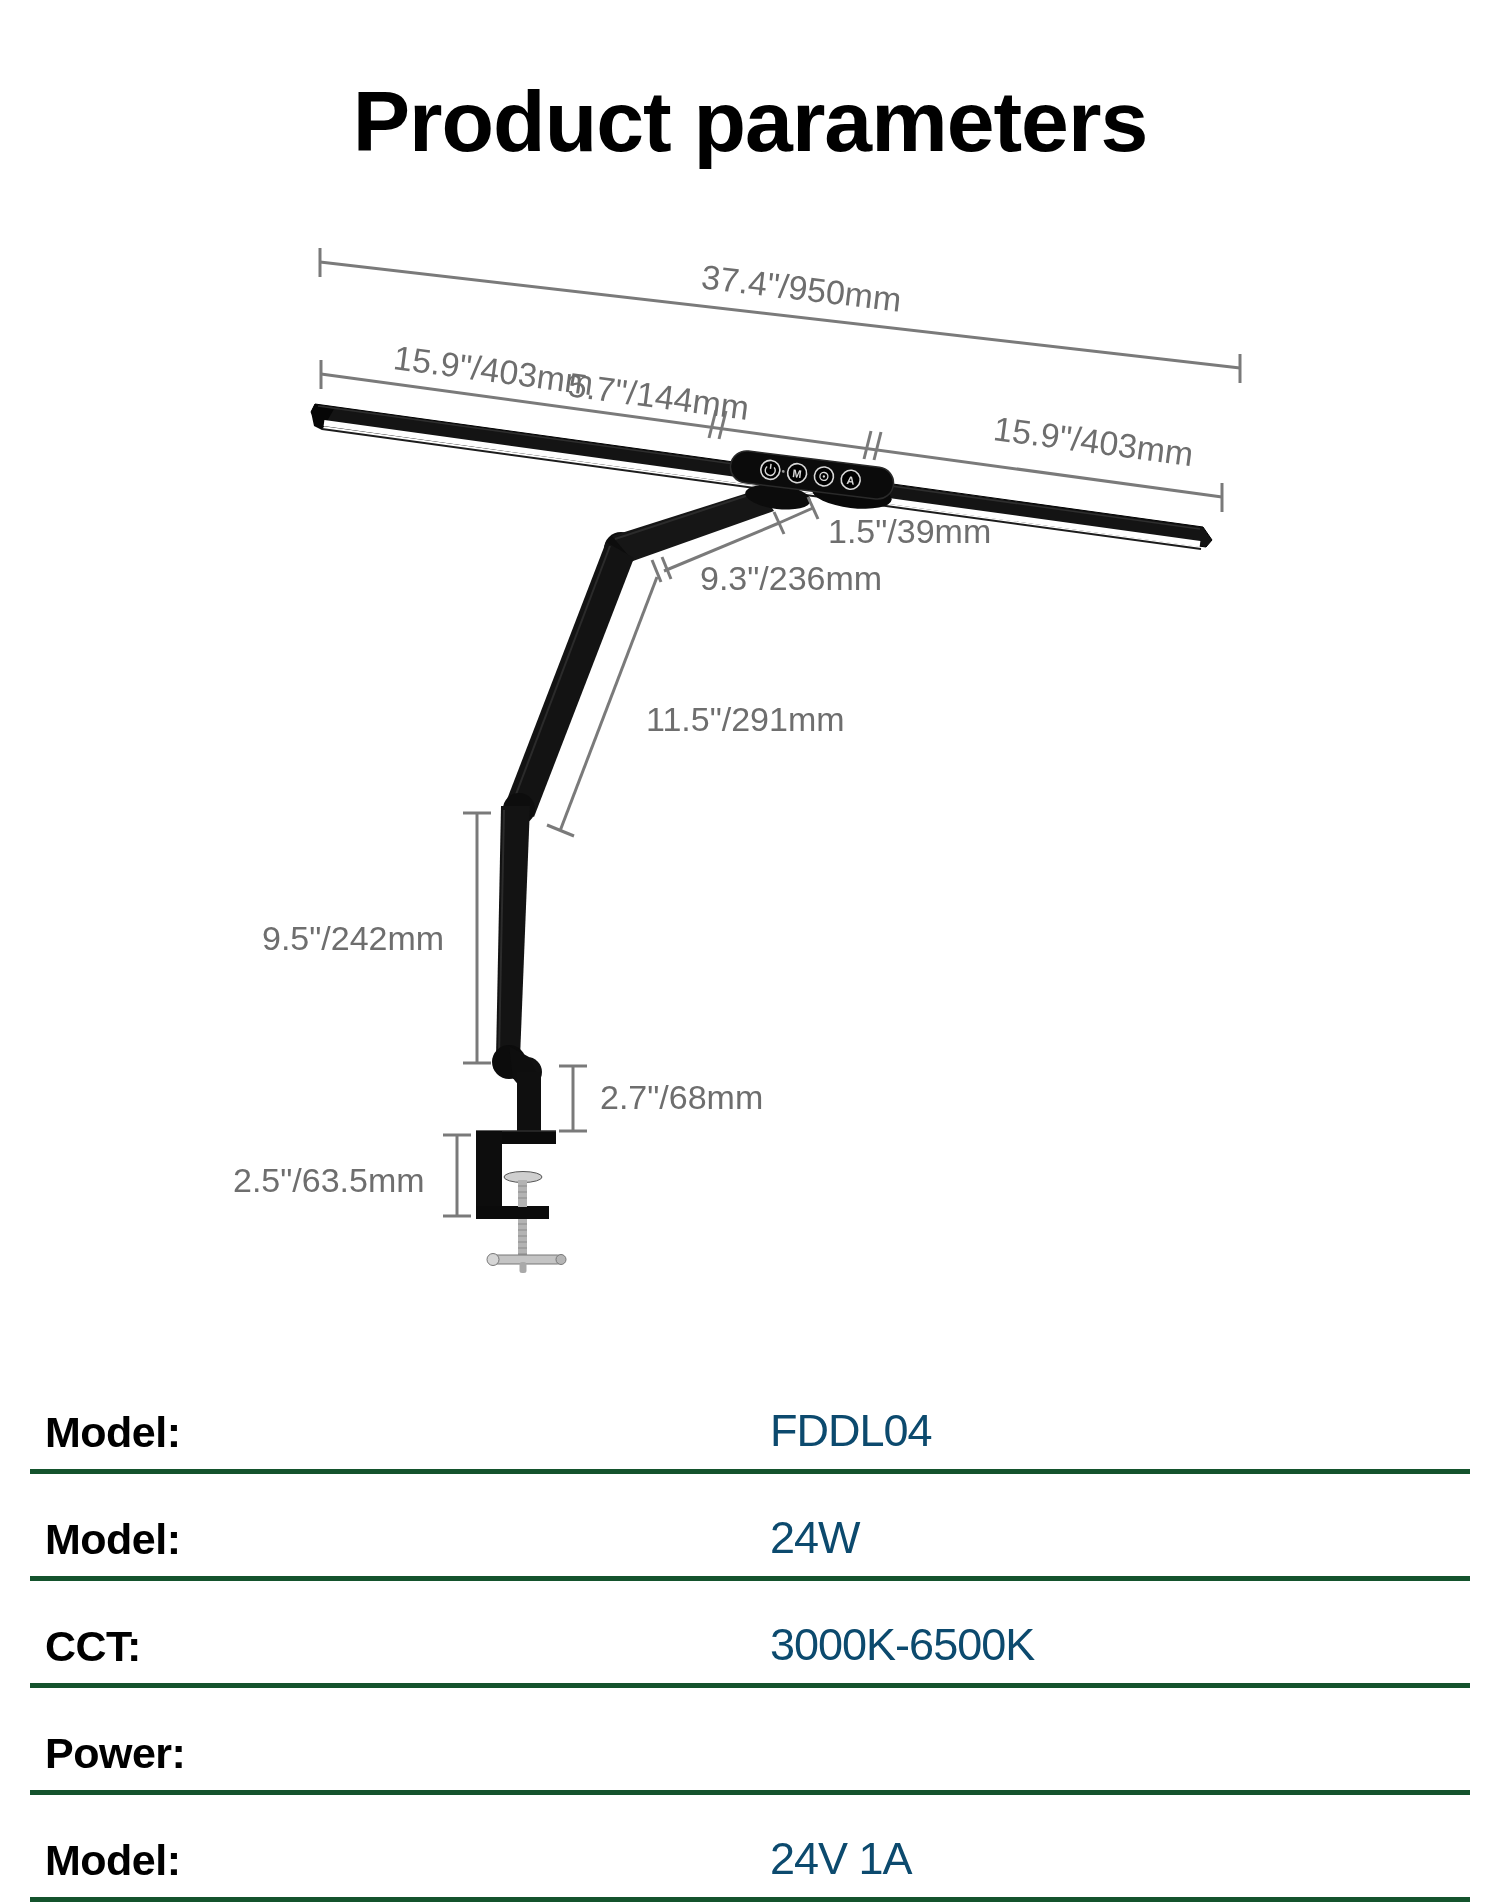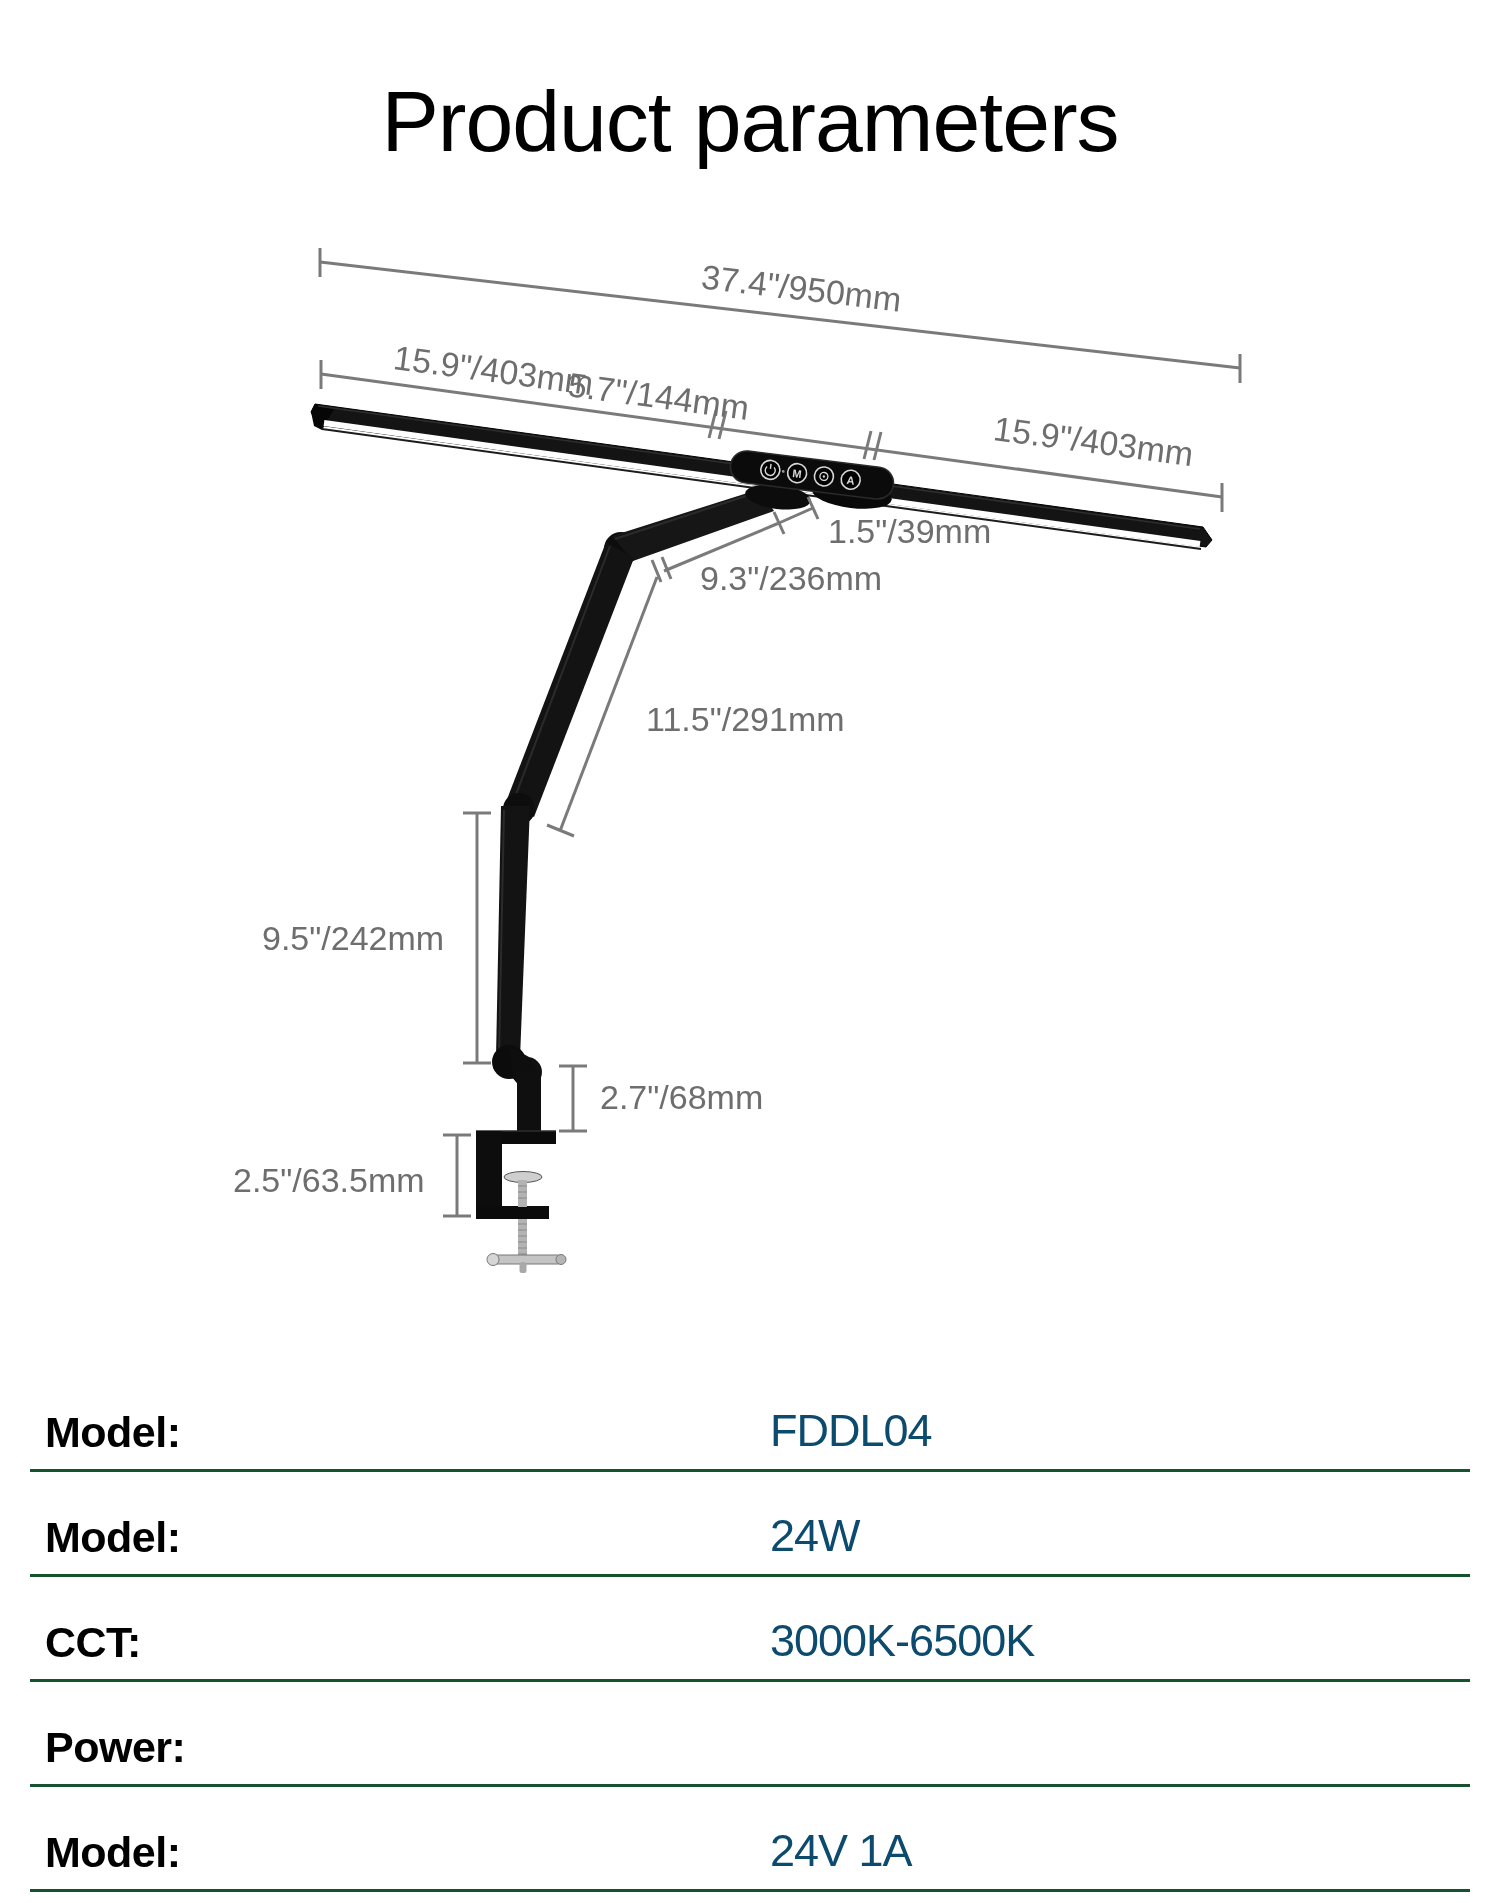--- a/index.html
+++ b/index.html
@@ -1,22 +1,22 @@
 <!DOCTYPE html>
 <html><head>
 <meta charset="utf-8">
 <style>
   html,body{margin:0;padding:0;background:#ffffff;}
   body{width:1500px;height:1903px;position:relative;font-family:"Liberation Sans","DejaVu Sans",sans-serif;overflow:hidden;}
   .title{position:absolute;top:72px;left:0;width:1500px;text-align:center;
-         font-size:86px;font-weight:normal;color:#000;letter-spacing:-1px;}
+         font-size:86px;font-weight:bold;color:#000;letter-spacing:-1px;}
   #diagram{position:absolute;top:0;left:0;}
   .dim-label{font-size:34px;fill:#6e6e6e;}
   .spec-table{position:absolute;top:1367px;left:30px;width:1440px;}
-  .spec-row{height:90px;display:flex;align-items:flex-end;border-bottom:3px solid #14532d;
+  .spec-row{height:90px;display:flex;align-items:flex-end;border-bottom:5px solid #14532d;
             padding-bottom:12px;box-sizing:content-box;}
   .spec-label{width:725px;padding-left:15px;font-size:43px;font-weight:bold;color:#000;letter-spacing:-0.5px;}
   .spec-value{font-size:45px;color:#0c4a6e;letter-spacing:-1px;}
 </style>
 </head>
 <body>
 
 <div class="title">Product parameters</div>
 
 <svg id="diagram" width="1500" height="1365" viewBox="0 0 1500 1365">

